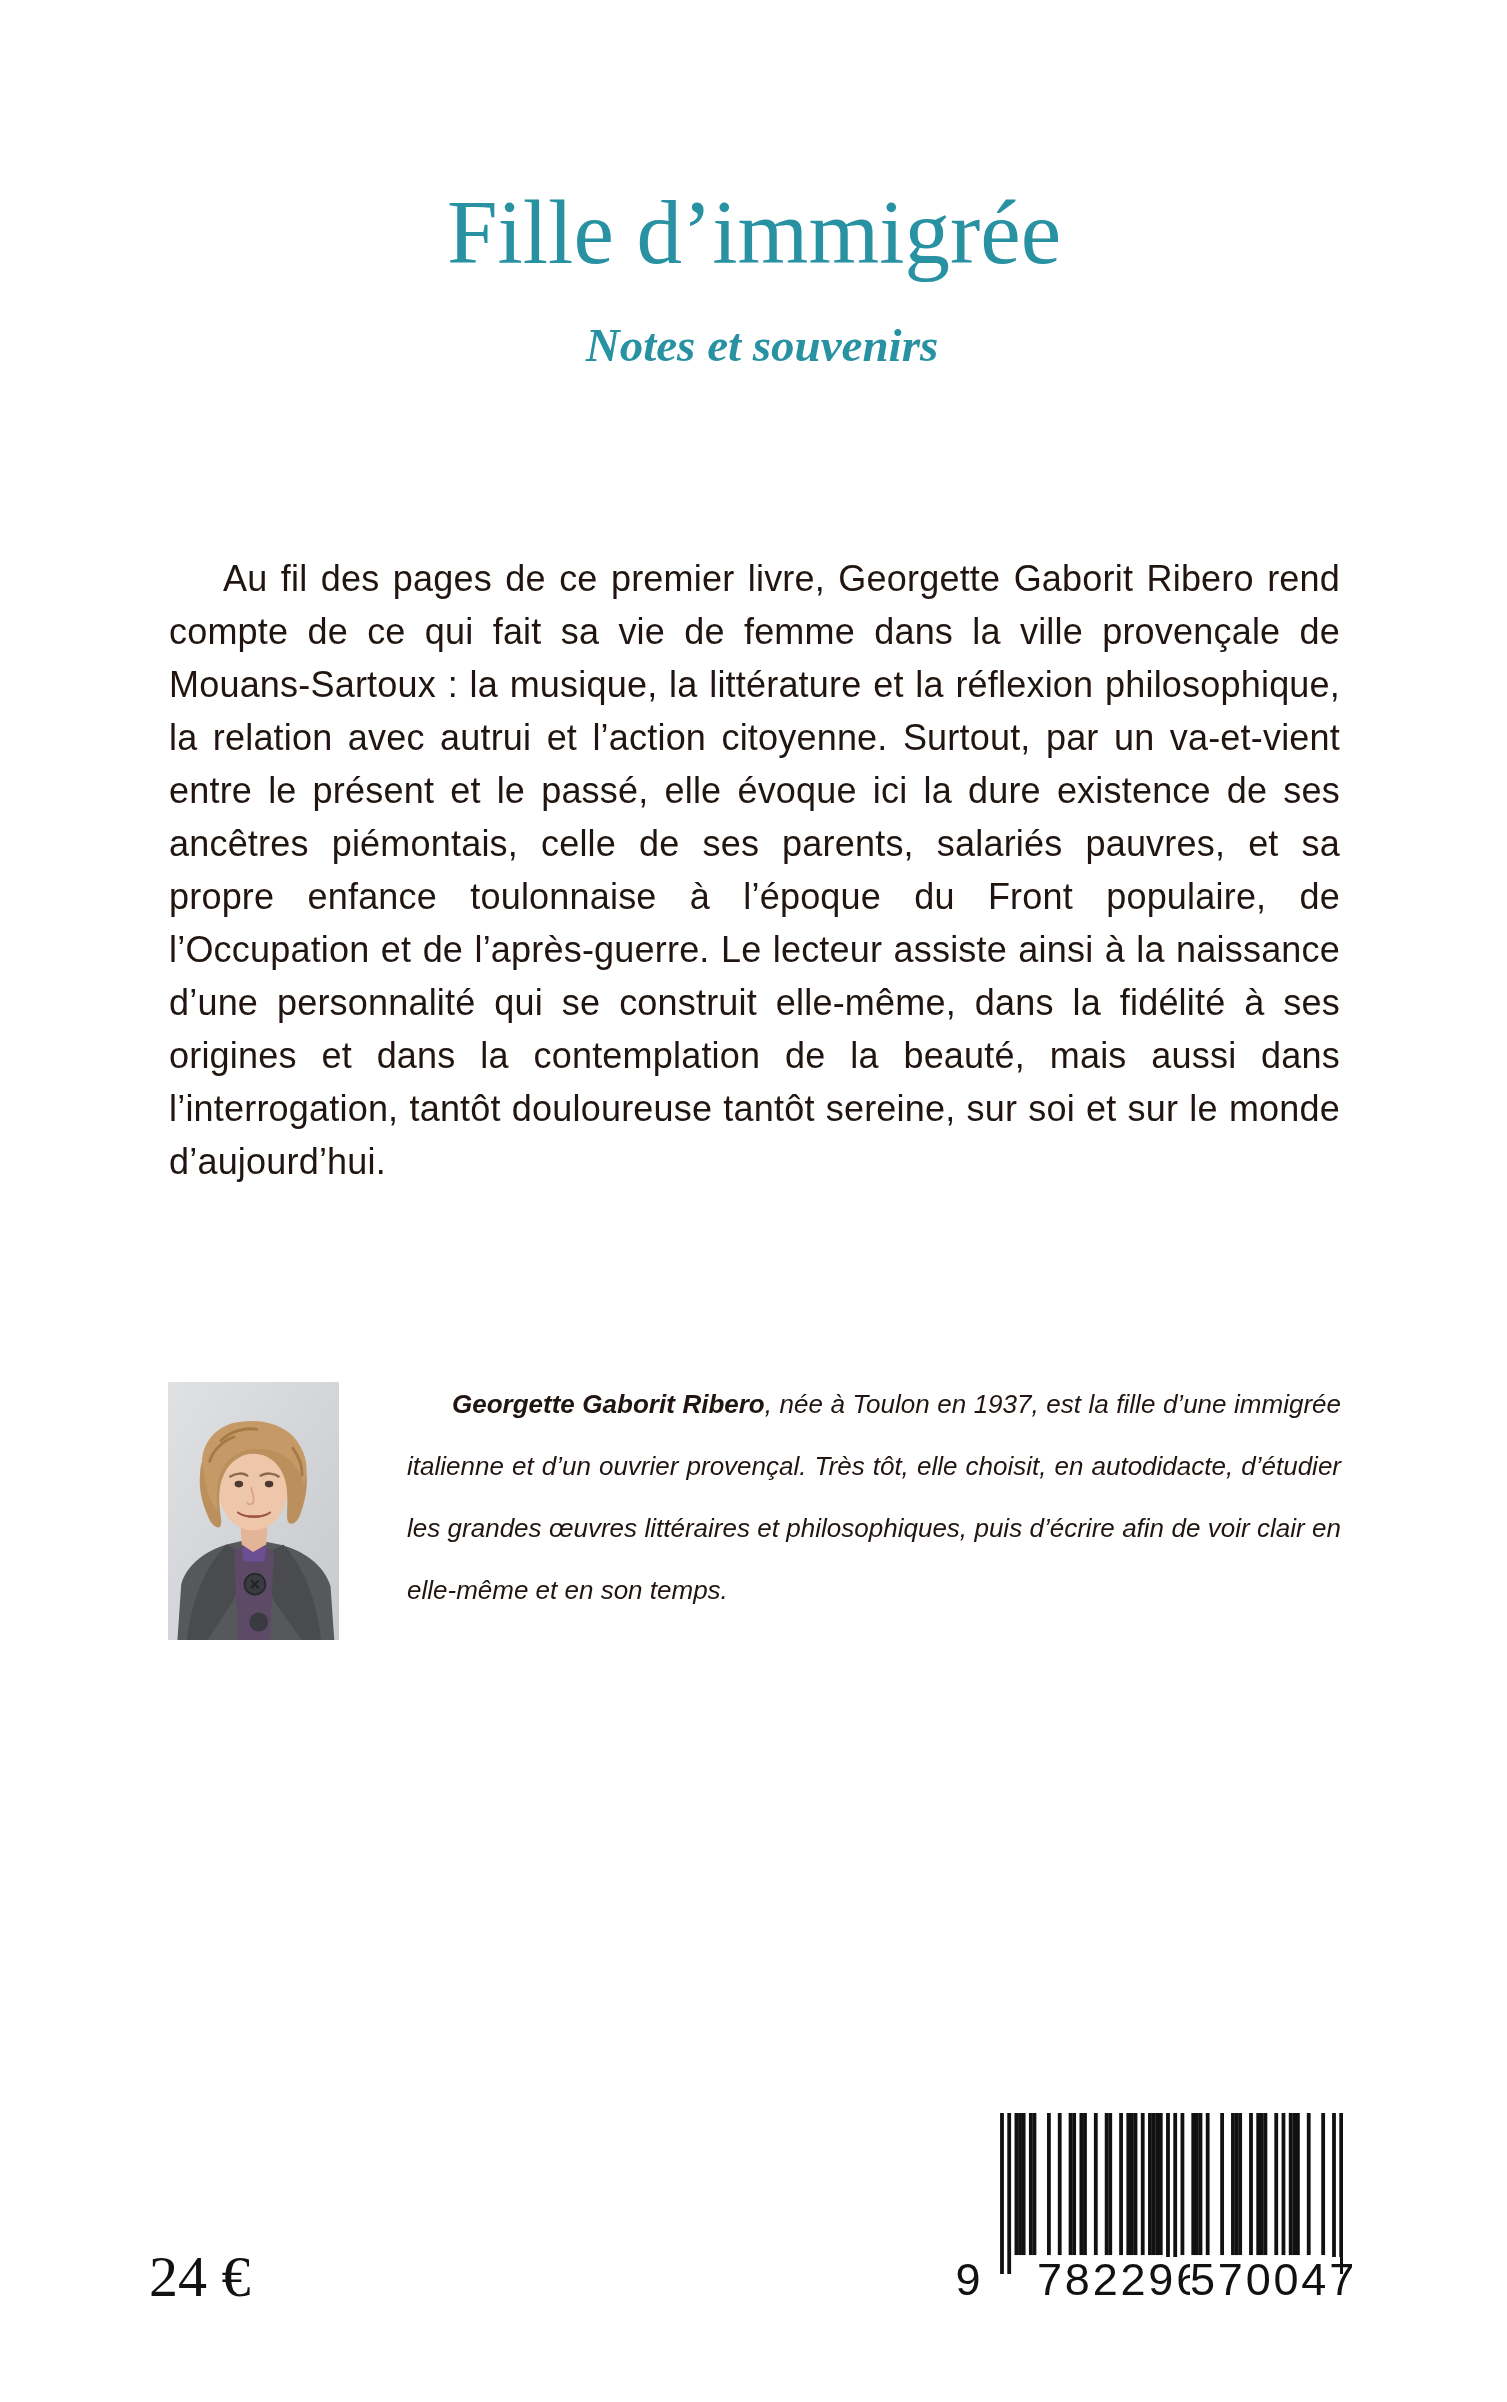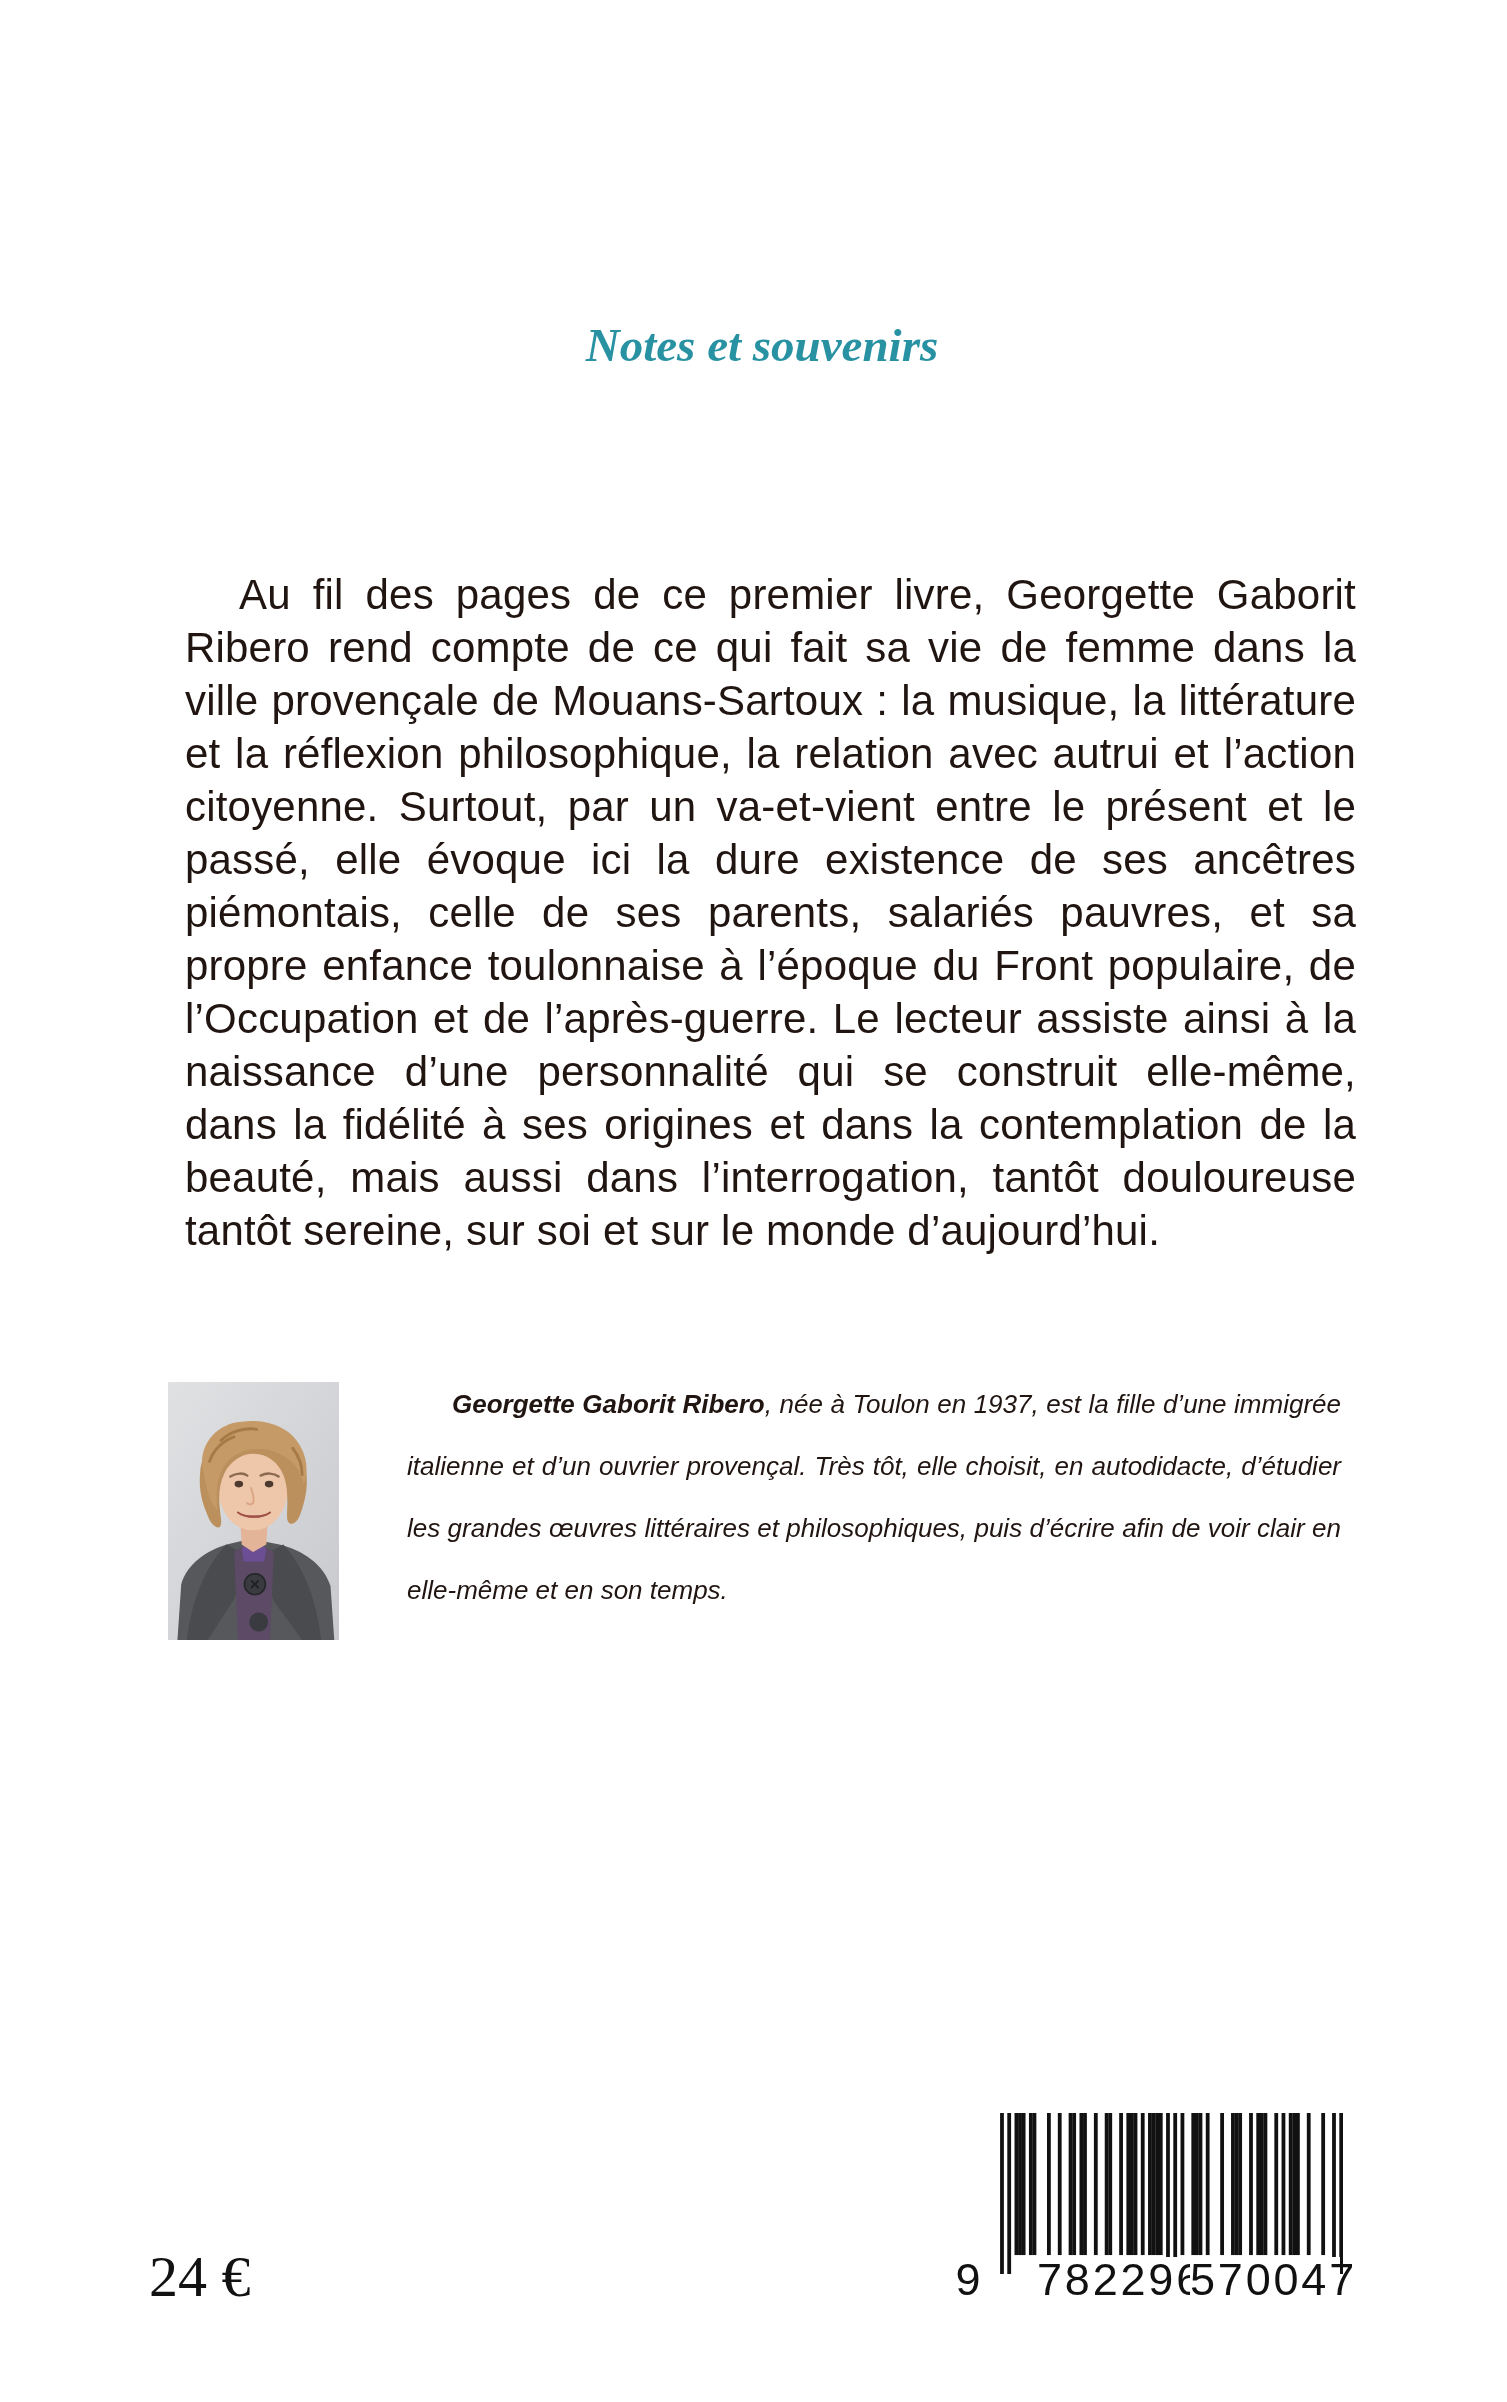--- a/index.html
+++ b/index.html
@@ -23,25 +23,25 @@
     position:absolute;top:312px;left:0;width:100%;
     text-align:center;
     font-family:"Liberation Serif",serif;
     font-style:italic;
     font-size:47px;line-height:1.1;
     color:var(--accent,#2892a3);
     margin:8px;
   }
   .synopsis{
     position:absolute;left:169px;top:552px;width:1171px;
-    font-size:42px;line-height:53px;
+    font-size:36px;line-height:53px;
     text-align:justify;
     text-indent:54px;
     letter-spacing:0.2px;
-    margin:16px;
+    margin:0;
     color:var(--text,#211511);
   }
   .author-section{
     position:absolute;left:168px;top:1373px;width:1173px;
     display:flex;align-items:flex-start;
   }
   .author-photo{
     flex:none;width:171px;height:258px;margin-top:8.5px;
     display:block;
   }
@@ -82,20 +82,21 @@
   }
   .bc-d9{left:-53px;width:42px;letter-spacing:0;}
   .bc-g1{left:8px;width:150px;margin-left:29px;}
   .bc-g2{left:190px;width:150px;}
 </style>
 </head>
 <body>
 
 <div class="page">
 
+  <h1 class="book-title">Fille d’immigrée</h1>
   <h2 class="book-subtitle">Notes et souvenirs</h2>
 
   <p class="synopsis">Au fil des pages de ce premier livre, Georgette Gaborit Ribero rend compte de ce qui fait sa vie de femme dans la ville provençale de Mouans-Sartoux : la musique, la littérature et la réflexion philosophique, la relation avec autrui et l’action citoyenne. Surtout, par un va-et-vient entre le présent et le passé, elle évoque ici la dure existence de ses ancêtres piémontais, celle de ses parents, salariés pauvres, et sa propre enfance toulonnaise à l’époque du Front populaire, de l’Occupation et de l’après-guerre. Le lecteur assiste ainsi à la naissance d’une personnalité qui se construit elle-même, dans la fidélité à ses origines et dans la contemplation de la beauté, mais aussi dans l’interrogation, tantôt douloureuse tantôt sereine, sur soi et sur le monde d’aujourd’hui.</p>
 
   <div class="author-section">
     <svg class="author-photo" viewBox="0 0 181 273" xmlns="http://www.w3.org/2000/svg" role="img">
       <defs>
         <linearGradient id="bgGrad" x1="0" y1="0" x2="1" y2="1">
           <stop offset="0" stop-color="#e0e1e3"></stop>
           <stop offset="1" stop-color="#c8c9cd"></stop>

